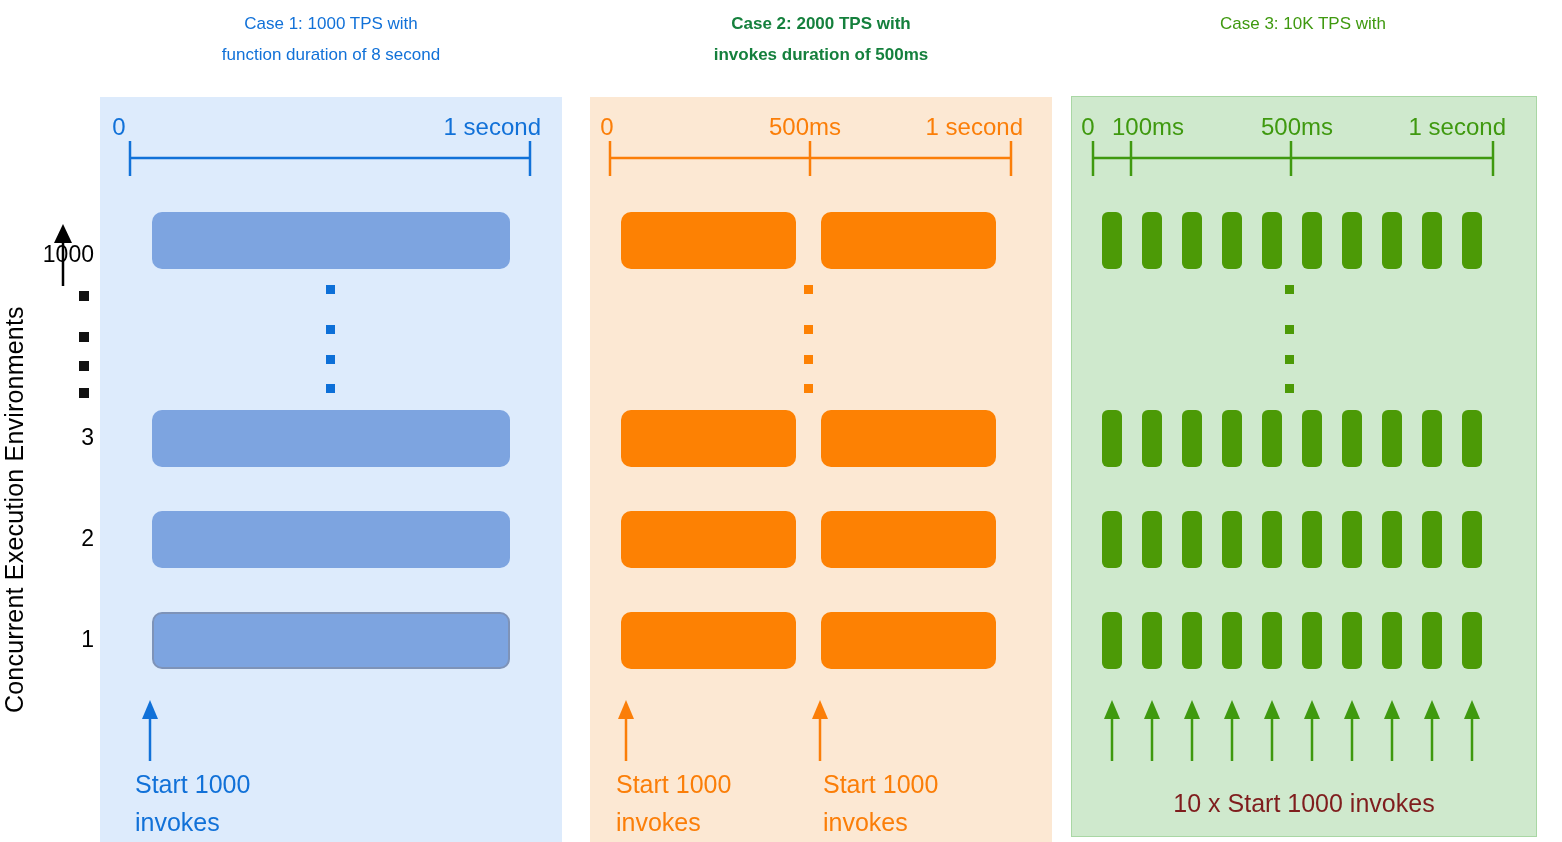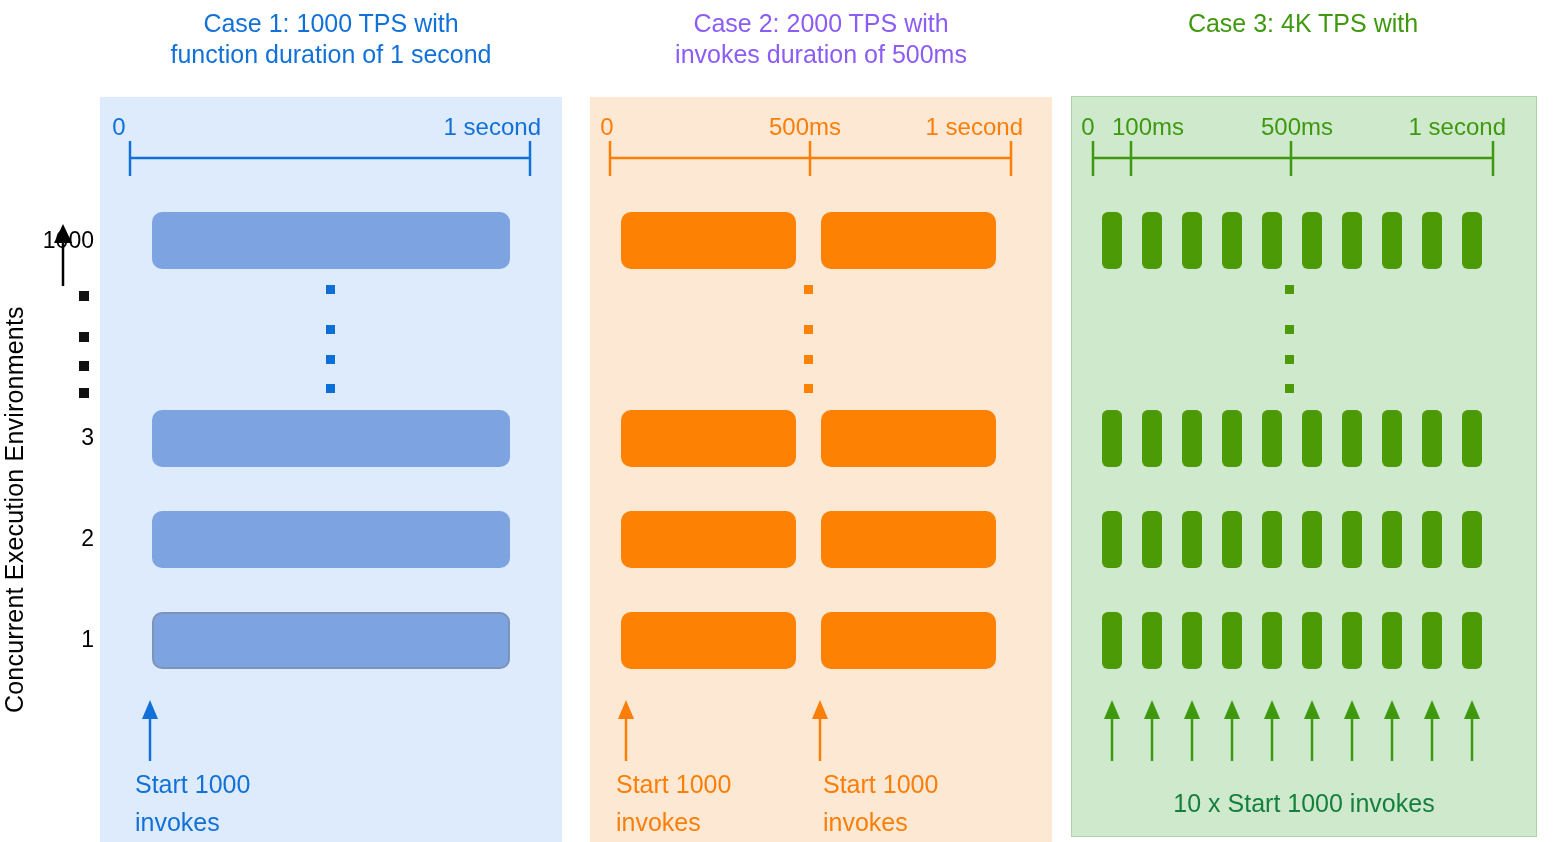--- a/index.html
+++ b/index.html
@@ -3,21 +3,21 @@
 <meta charset="utf-8">
 <style>
   html,body{margin:0;padding:0;background:#ffffff;}
   #canvas{
     position:relative;width:1562px;height:842px;background:#ffffff;
     font-family:"Liberation Sans","DejaVu Sans",sans-serif;overflow:hidden;
   }
   .panel{position:absolute;top:97px;height:745px;width:462px;}
   .panel-title{
     position:absolute;top:8px;width:462px;text-align:center;
-    font-size:25px;line-height:31px;font-weight:500;
+    font-size:17px;line-height:31px;font-weight:500;
   }
   .y-axis-label{
     position:absolute;left:0px;top:235px;height:550px;width:36px;
     writing-mode:vertical-rl;transform:rotate(180deg);
     font-size:25px;font-weight:500;color:#000;text-align:center;letter-spacing:0.2px;
   }
   .row-label{
     position:absolute;left:28px;width:66px;height:28px;line-height:28px;
     text-align:right;font-size:23px;color:#000;
   }
@@ -31,39 +31,39 @@
 </head>
 <body>
 
 <div id="canvas">
 
   <div class="y-axis-label">Concurrent Execution Environments</div>
   <svg style="left:50px;top:224px;" width="26" height="62" viewBox="0 0 26 62">
     <line x1="13" y1="16" x2="13" y2="62" stroke="#000" stroke-width="2.5"></line>
     <polygon points="13,0 4,19 22,19" fill="#000"></polygon>
   </svg>
-  <div class="row-label" style="top:226px;">1000</div>
+  <div class="row-label" style="top:240px;">1000</div>
   <div class="row-label" style="top:423px;">3</div>
   <div class="row-label" style="top:524px;">2</div>
   <div class="row-label" style="top:625px;">1</div>
   <div class="axis-dot" style="top:291px;"></div>
   <div class="axis-dot" style="top:332px;"></div>
   <div class="axis-dot" style="top:361px;"></div>
   <div class="axis-dot" style="top:388px;"></div>
 
   <div class="panel-title" style="left: 100px; color: rgb(17, 113, 216);">
     <div>Case 1: 1000 TPS with</div>
-    <div>function duration of 1 second</div>
+    <div>function duration of 8 second</div>
   </div>
-  <div class="panel-title" style="left: 590px; color: #8b5cf6;">
+  <div class="panel-title" style="left: 590px; color: #15803d; font-weight: bold;">
     <div>Case 2: 2000 TPS with</div>
     <div>invokes duration of 500ms</div>
   </div>
   <div class="panel-title" style="left: 1071px; width: 464px; color: rgb(63, 153, 15);">
-    <div>Case 3: 4K TPS with</div>
+    <div>Case 3: 10K TPS with</div>
   </div>
 
   <section class="panel" id="panel-0" style="left: 100px; background: rgb(221, 235, 252);">
       <svg width="462" height="92" style="top:0px;">
         <line x1="30" y1="61" x2="430" y2="61" stroke="#1171d8" stroke-width="2.5"></line>
         <line x1="30" y1="44" x2="30" y2="79" stroke="#1171d8" stroke-width="2.5"></line>
         <text x="19" y="38" text-anchor="middle" fill="#1171d8" font-size="24" font-weight="500">0</text>
         <line x1="430" y1="44" x2="430" y2="79" stroke="#1171d8" stroke-width="2.5"></line>
         <text x="441" y="38" text-anchor="end" fill="#1171d8" font-size="24" font-weight="500">1 second</text>
       </svg>
@@ -192,15 +192,15 @@
         <polygon points="240,3 232,22 248,22" fill="#3f990f"></polygon>
         <line x1="280" y1="20" x2="280" y2="64" stroke="#3f990f" stroke-width="2.5"></line>
         <polygon points="280,3 272,22 288,22" fill="#3f990f"></polygon>
         <line x1="320" y1="20" x2="320" y2="64" stroke="#3f990f" stroke-width="2.5"></line>
         <polygon points="320,3 312,22 328,22" fill="#3f990f"></polygon>
         <line x1="360" y1="20" x2="360" y2="64" stroke="#3f990f" stroke-width="2.5"></line>
         <polygon points="360,3 352,22 368,22" fill="#3f990f"></polygon>
         <line x1="400" y1="20" x2="400" y2="64" stroke="#3f990f" stroke-width="2.5"></line>
         <polygon points="400,3 392,22 408,22" fill="#3f990f"></polygon>
       </svg>
-      <div class="invoke-label-center" style="top: 692px; color: #15803d;">10 x Start 1000 invokes</div>
+      <div class="invoke-label-center" style="top: 692px; color: #7f1d1d;">10 x Start 1000 invokes</div>
     </section>
 </div>
 
 </body></html>

